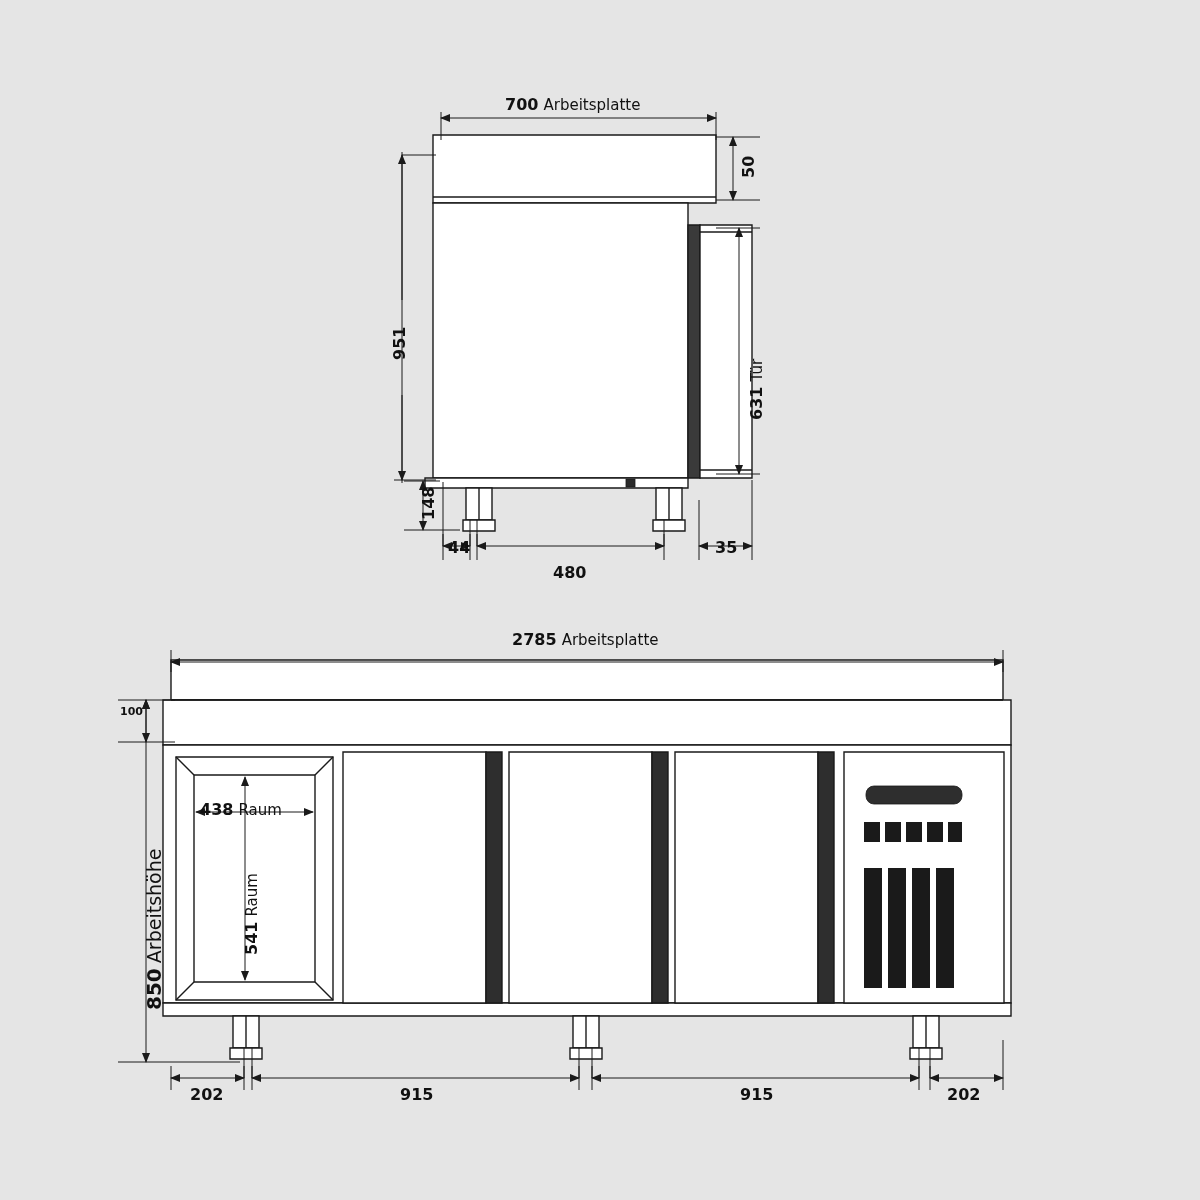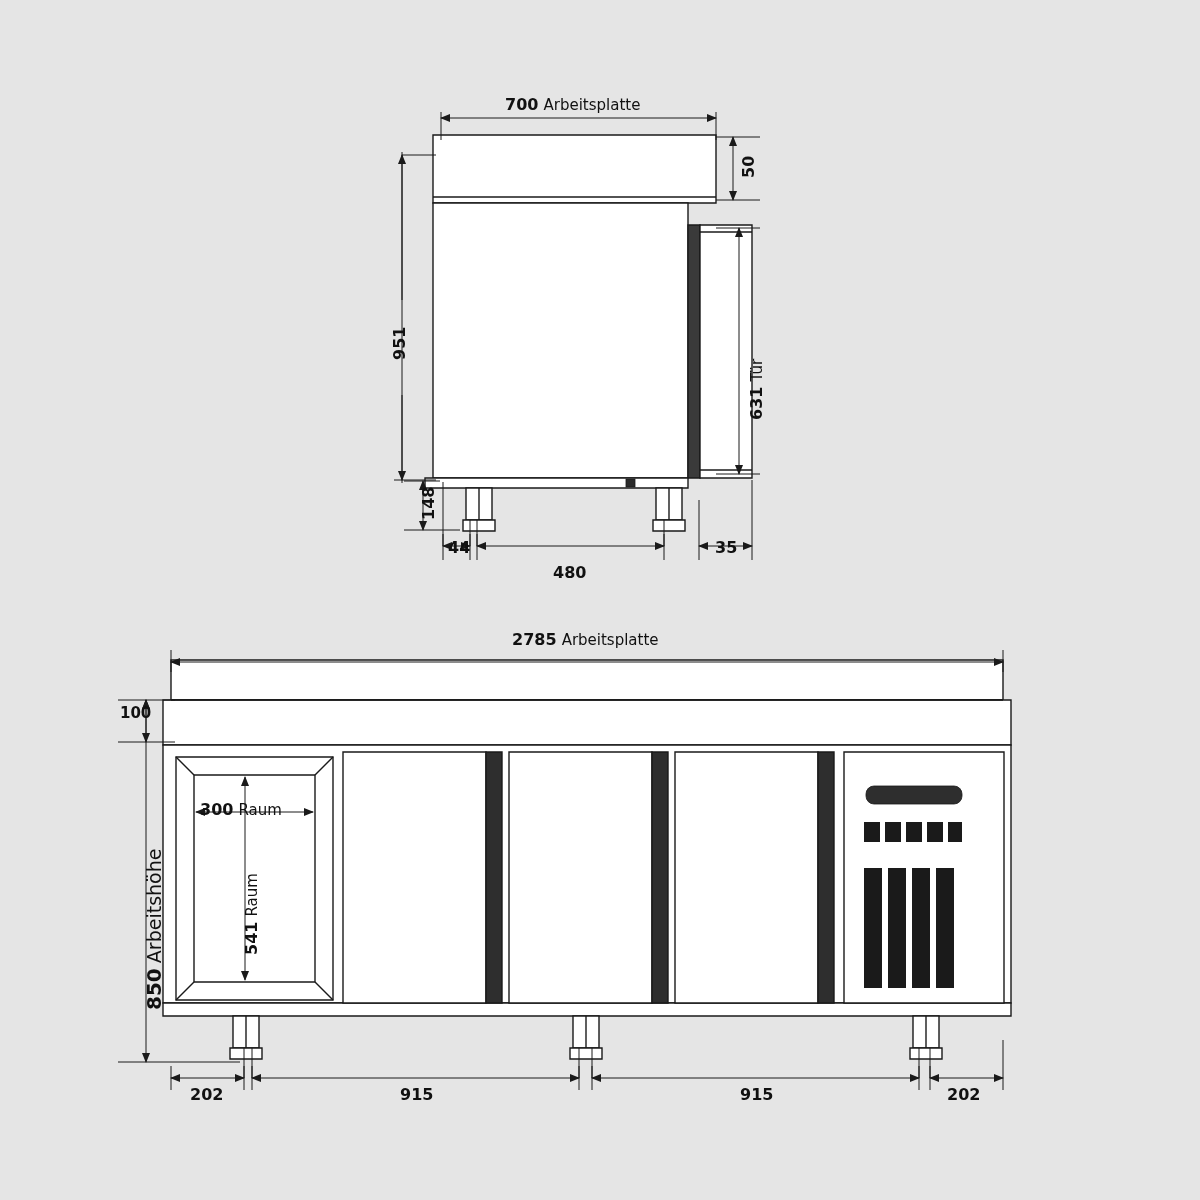--- a/index.html
+++ b/index.html
@@ -243,29 +243,29 @@
 
   <div class="lbl num" style="left:448px; top:540px;">44</div>
   <div class="lbl num" style="left:553px; top:540px;margin-top:25px;">480</div>
   <div class="lbl num" style="left:715px; top:540px;">35</div>
 
   <div class="dimgroup" style="left:512px; top:630px;">
     <span class="num">2785</span>
     <span class="word">Arbeitsplatte</span>
   </div>
 
-  <div class="lbl num" style="left:120px; top:706px; font-size:15px;">100</div>
+  <div class="lbl num" style="left:120px; top:706px; font-size:11px;">100</div>
 
   <div class="dimgroup rot90" style="left:142px; top:1010px; transform-origin:0 0; transform:rotate(-90deg);">
     <span class="num" style="font-size:20px;">850</span>
     <span class="word" style="font-size:19px;">Arbeitshöhe</span>
   </div>
 
   <div class="dimgroup" style="left:200px; top:800px;">
-    <span class="num">300</span>
+    <span class="num">438</span>
     <span class="word">Raum</span>
   </div>
 
   <div class="dimgroup rot90" style="left:242px; top:955px; transform-origin:0 0; transform:rotate(-90deg);">
     <span class="num">541</span>
     <span class="word">Raum</span>
   </div>
 
   <div class="lbl num" style="left:190px; top:1087px;">202</div>
   <div class="lbl num" style="left:400px; top:1087px;">915</div>

